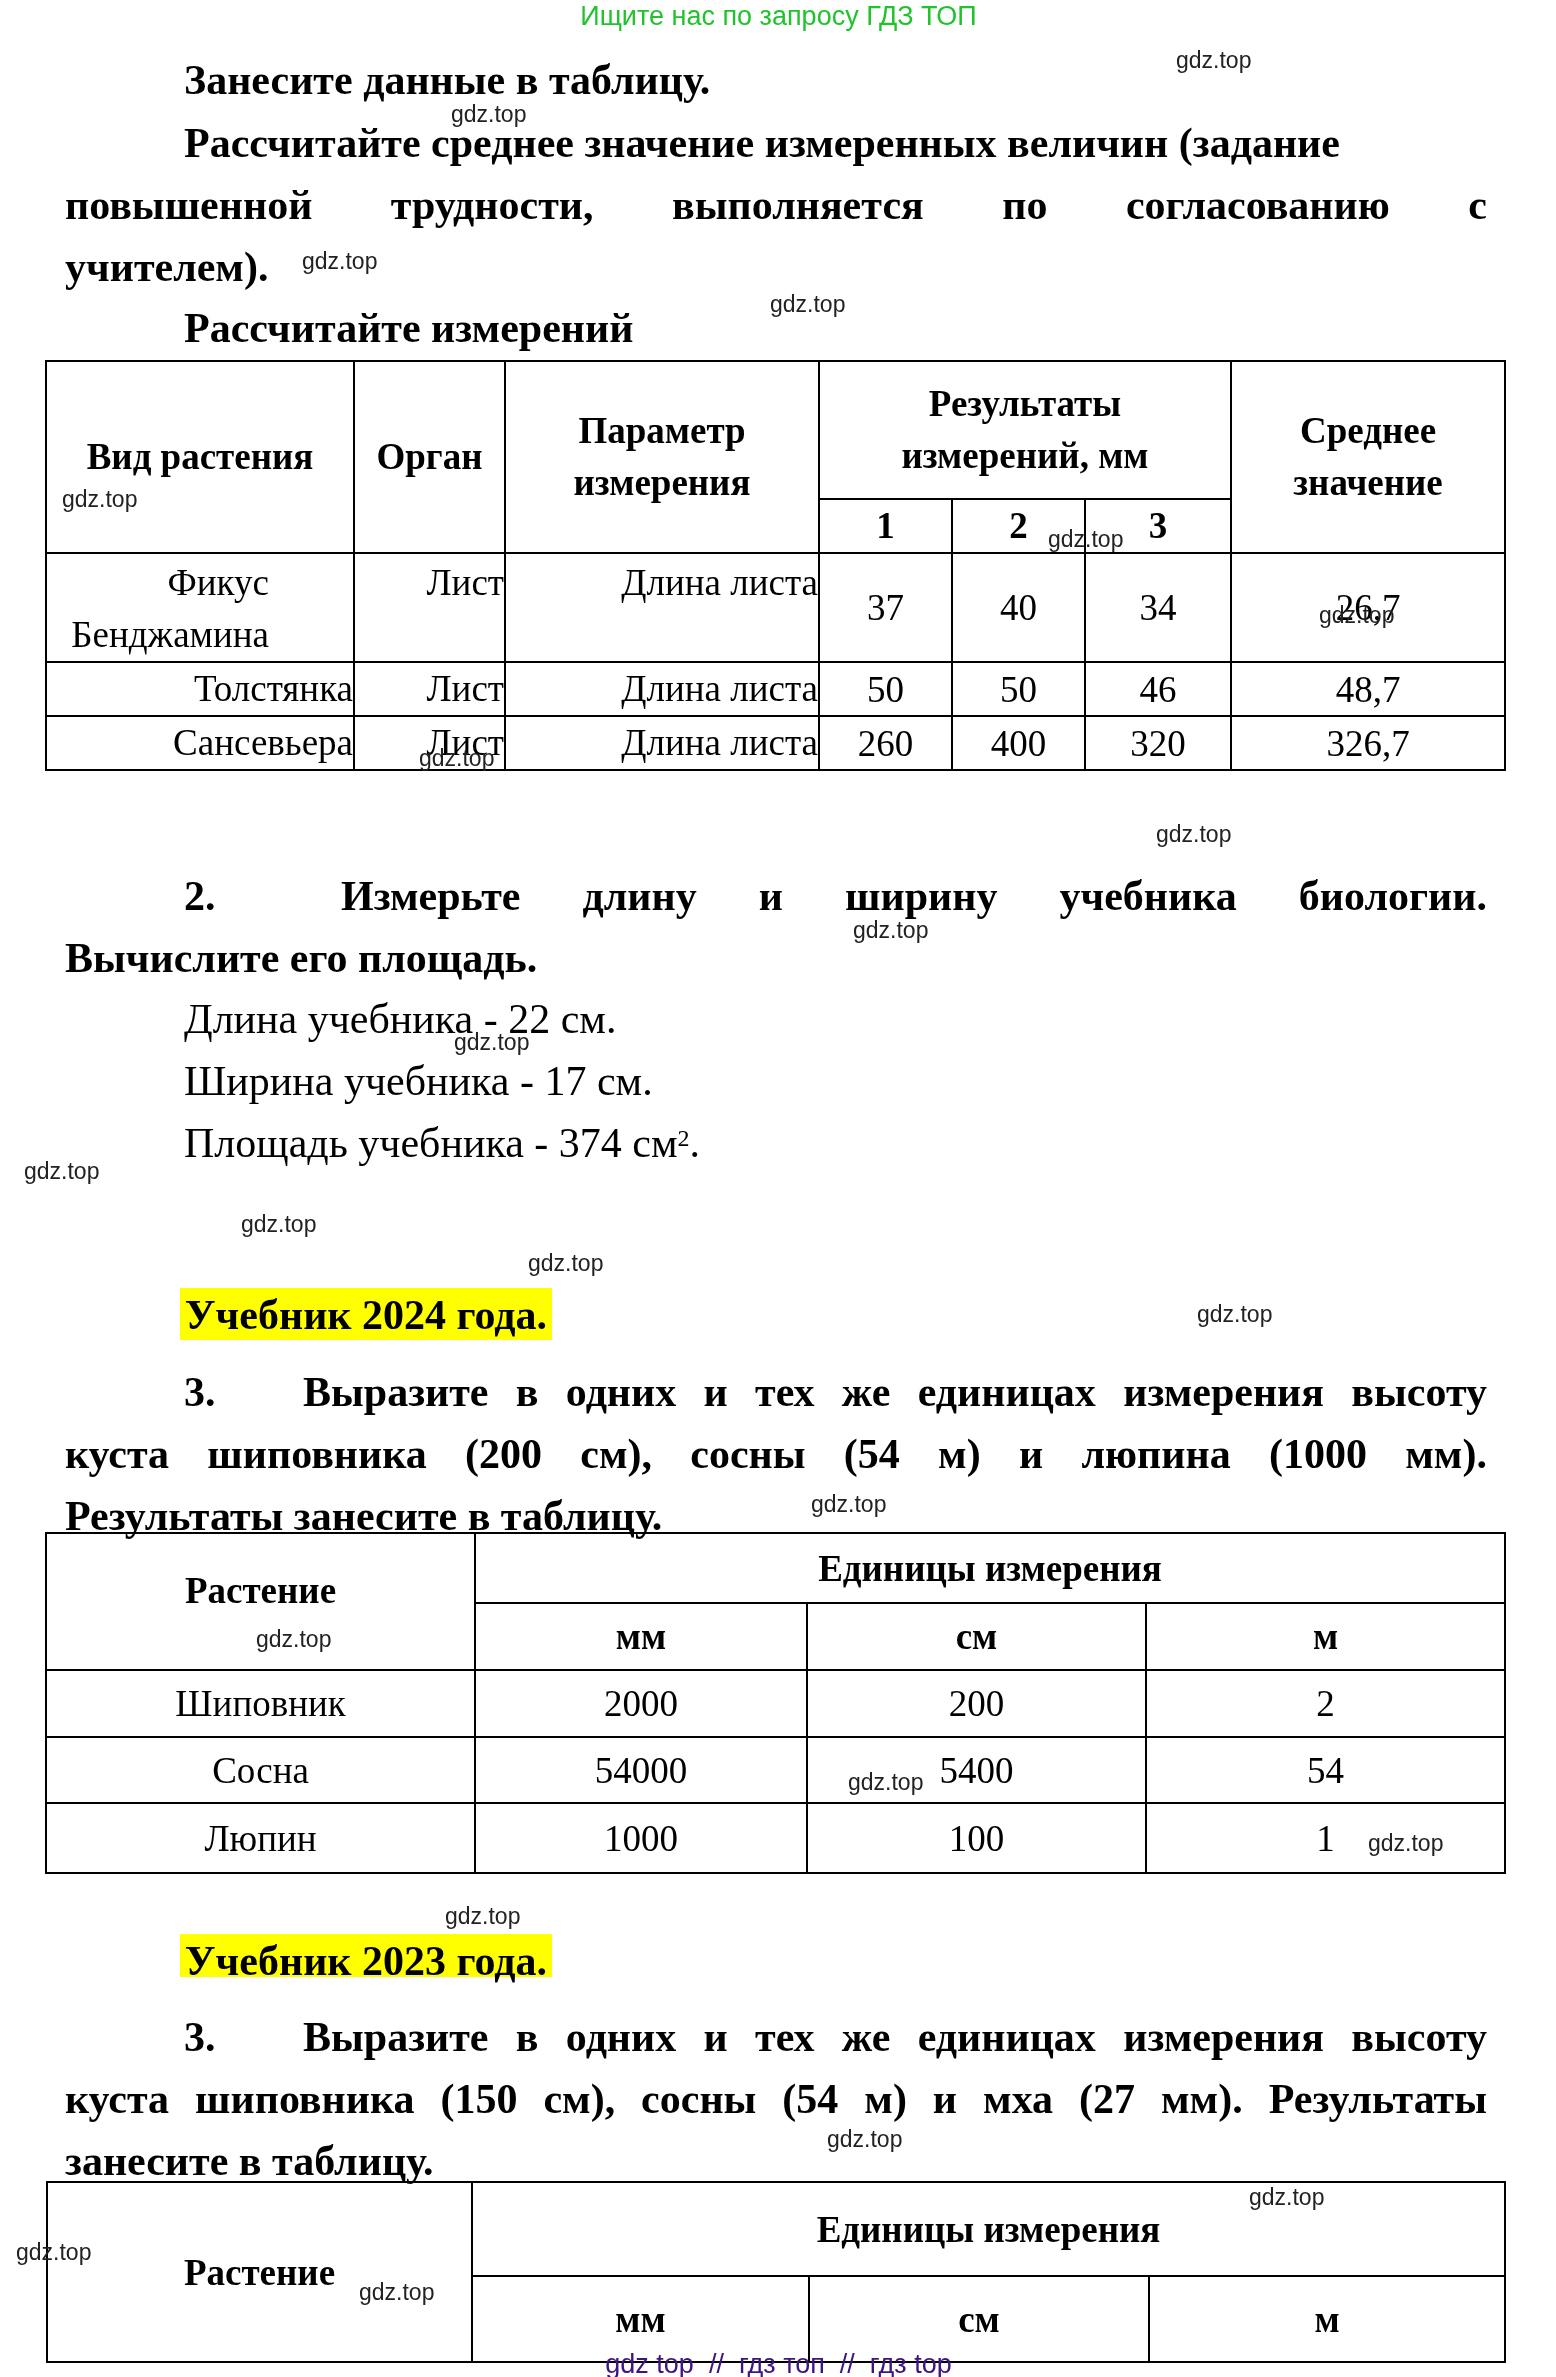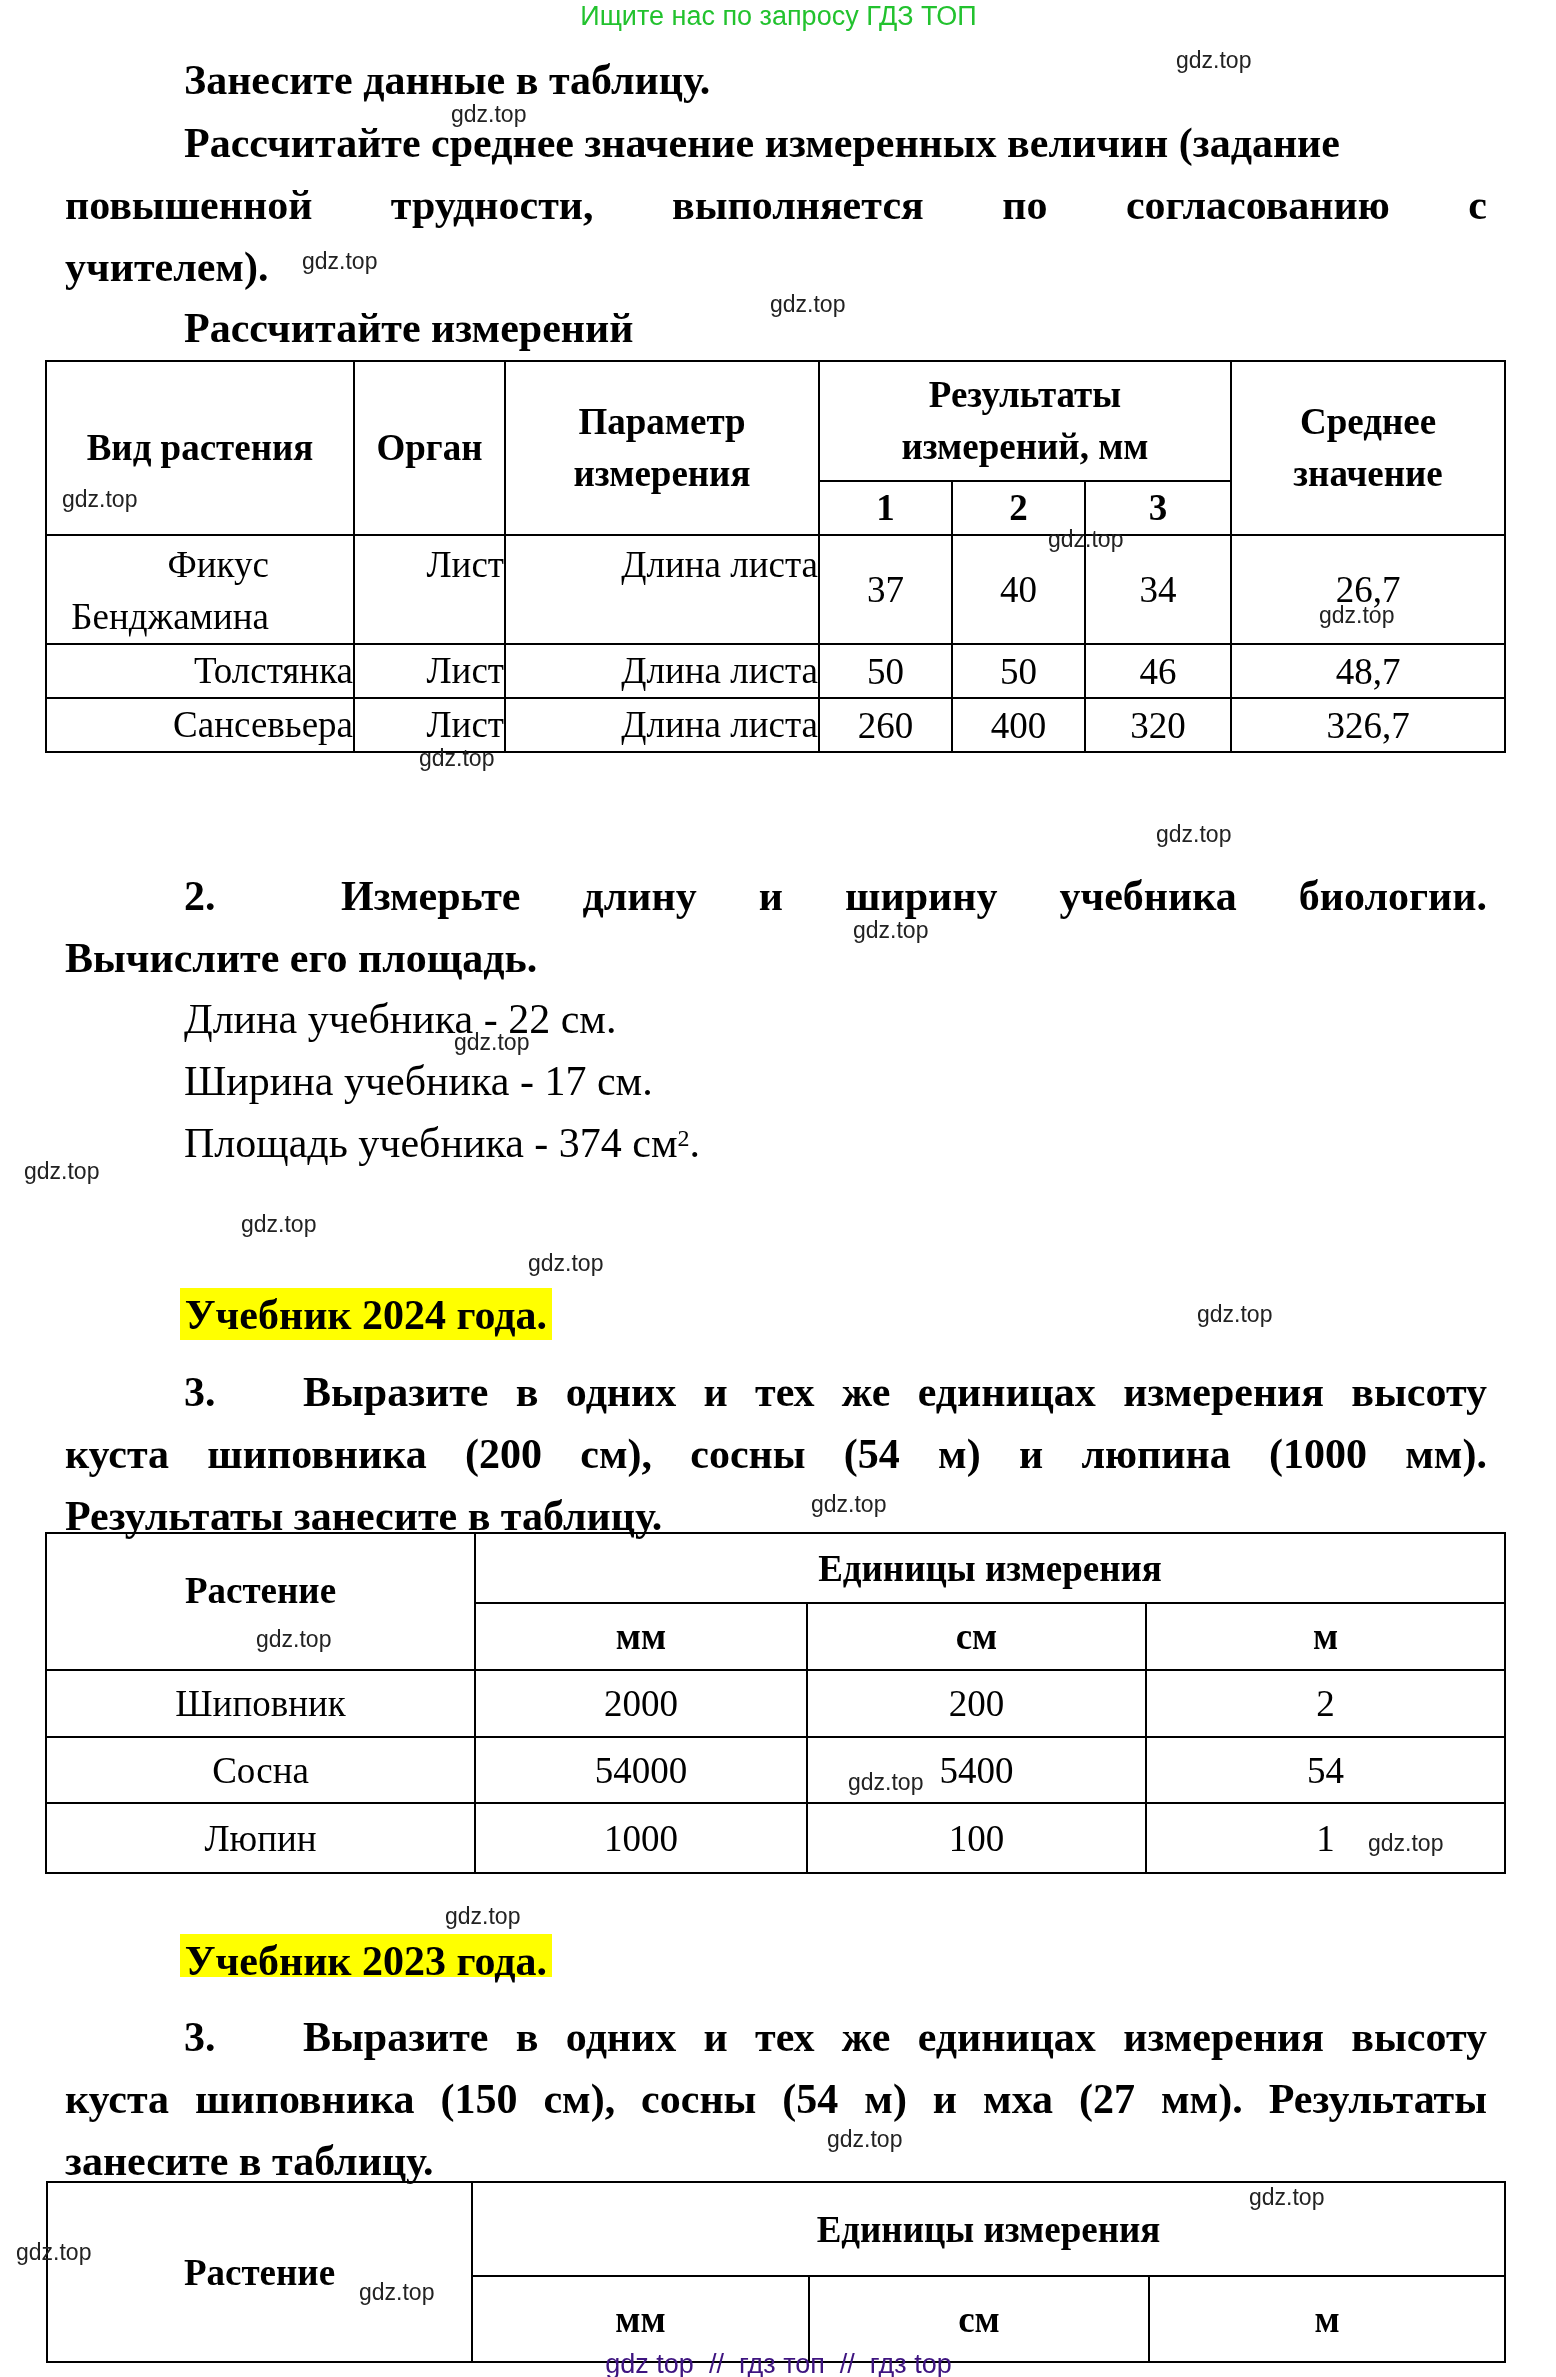--- a/index.html
+++ b/index.html
@@ -48,21 +48,21 @@
       <col style="width:274px">
   </colgroup>
   <tbody>
       <tr style="height:106px;">
     <th rowspan="2">Вид растения</th>
     <th rowspan="2">Орган</th>
     <th rowspan="2">
           <div style="width:198px;margin:0 auto;">Параметр измерения</div>
         </th>
     <th colspan="3">
-          <div style="width:262px;margin:7px auto;">Результаты измерений, мм</div>
+          <div style="width:262px;margin:16px auto;">Результаты измерений, мм</div>
         </th>
     <th rowspan="2">
           <div style="width:175px;margin:0 auto;">Среднее значение</div>
         </th>
   </tr>
   <tr style="height:54px;">
     <th>1</th>
     <th>2</th>
     <th>3</th>
   </tr>

